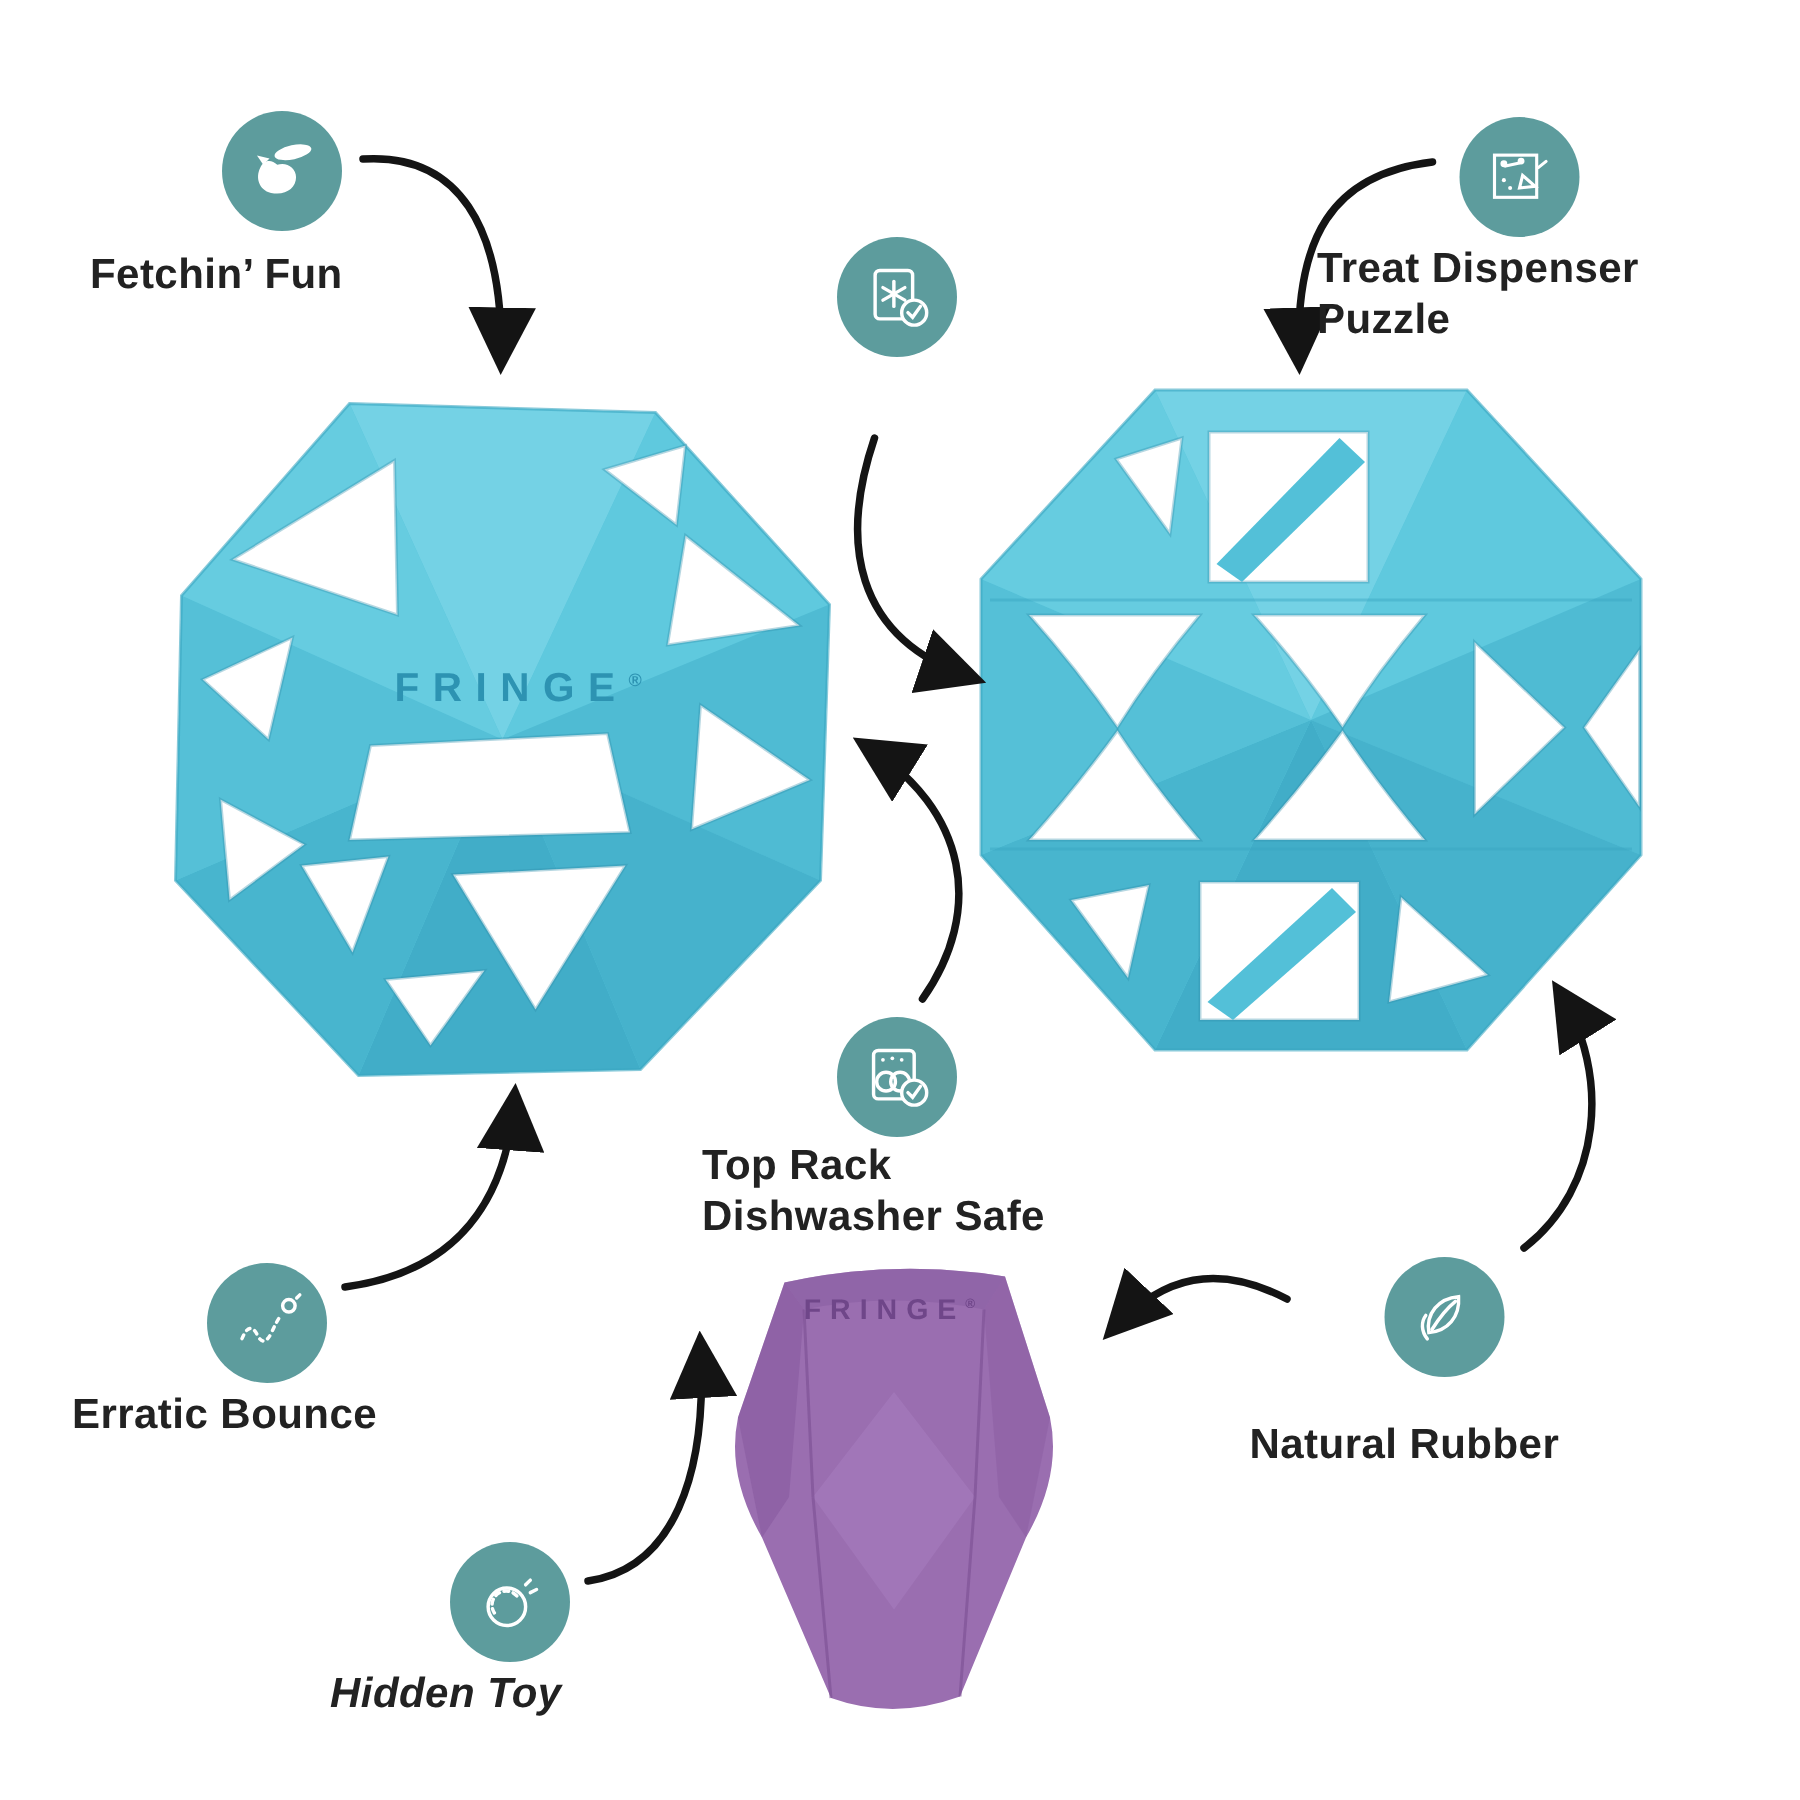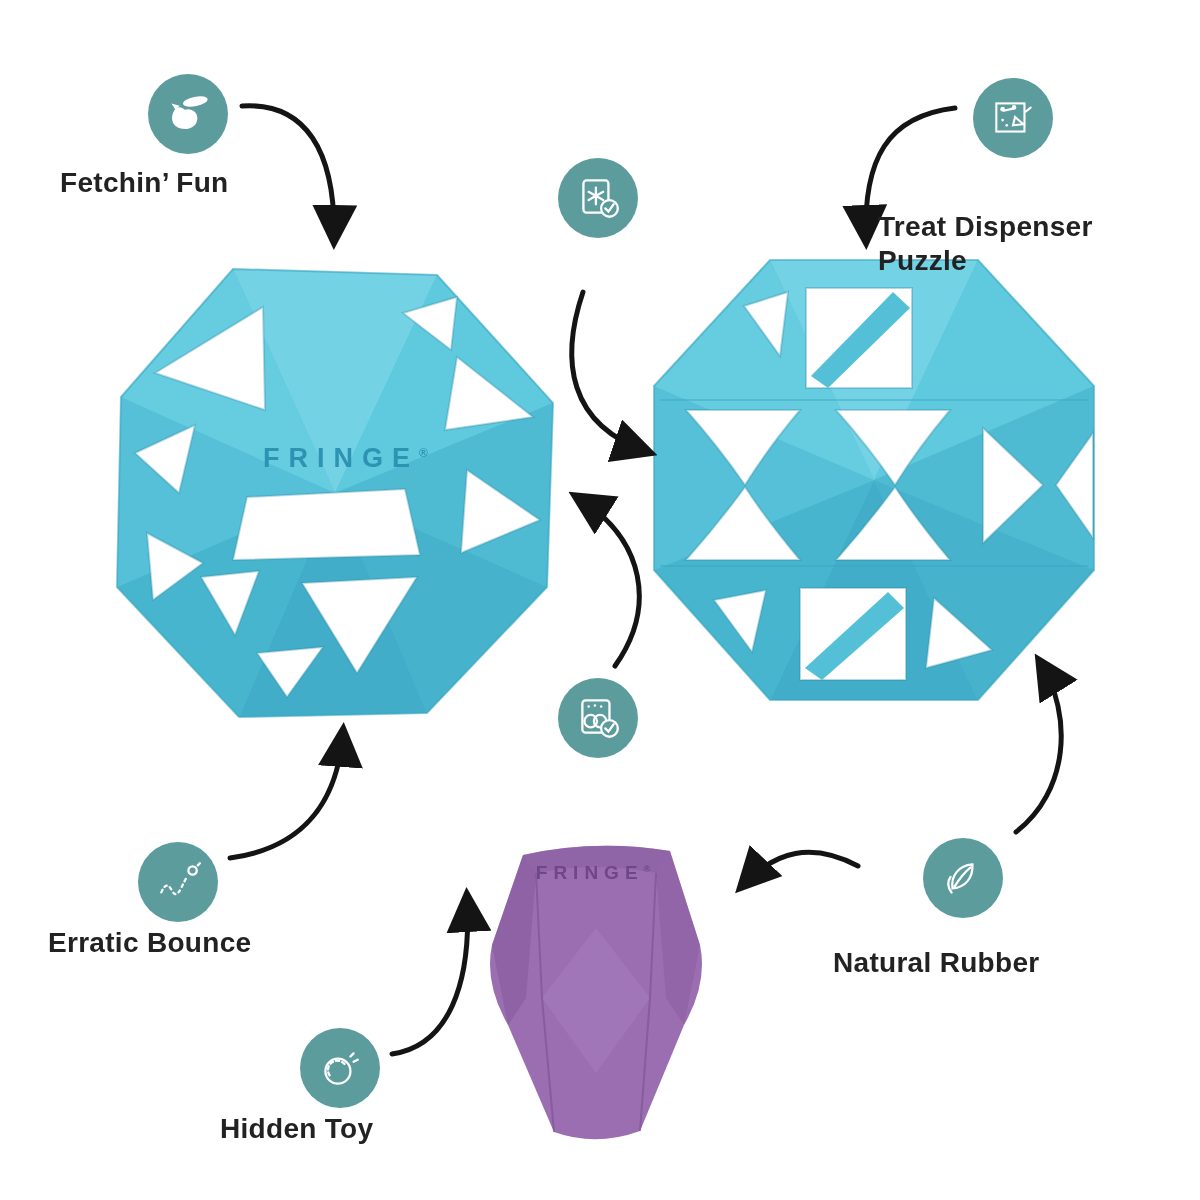--- a/index.html
+++ b/index.html
@@ -138,34 +138,35 @@
       <rect x="8" y="10" width="27" height="27"></rect>
       <line x1="15" y1="17" x2="24" y2="15"></line>
       <circle cx="14" cy="15.5" r="2.2" fill="#fff" stroke="none"></circle>
       <circle cx="25" cy="13.8" r="2.2" fill="#fff" stroke="none"></circle>
       <polygon points="26,23 34,30 24,31"></polygon>
       <circle cx="14" cy="26" r="1.3" fill="#fff" stroke="none"></circle>
       <circle cx="18" cy="31" r="1.3" fill="#fff" stroke="none"></circle>
       <line x1="36" y1="18" x2="41" y2="14"></line>
     </svg>
   </div>
-  <div class="feature-label" style="left:878px;top:162px;width:270px;margin-top:48px;">Treat Dispenser Puzzle</div>
+  <div class="feature-label" style="left:878px;top:162px;width:270px;">Treat Dispenser Puzzle</div>
 
   <div class="icon-circle" style="left:558px;top:678px;">
     <svg viewBox="0 0 48 48" fill="none" stroke="#fff" stroke-width="2.2" stroke-linecap="round">
       <rect x="9" y="7" width="26" height="31" rx="3"></rect>
       <circle cx="17" cy="27" r="6"></circle>
       <circle cx="26" cy="27" r="6"></circle>
       <circle cx="15" cy="13" r="1.2" fill="#fff" stroke="none"></circle>
       <circle cx="21" cy="12" r="1.2" fill="#fff" stroke="none"></circle>
       <circle cx="27" cy="13" r="1.2" fill="#fff" stroke="none"></circle>
       <circle cx="35" cy="34" r="8" fill="#5d9c9d"></circle>
       <path d="M31,34 L34,37 L39,30"></path>
     </svg>
   </div>
+  <div class="feature-label" style="left:468px;top:760px;width:240px;">Top Rack Dishwasher Safe</div>
 
   <div class="icon-circle" style="left:138px;top:842px;">
     <svg viewBox="0 0 48 48" fill="none" stroke="#fff" stroke-width="2.2" stroke-linecap="round">
       <path d="M8,34 Q13,22 18,32 Q22,40 27,30 Q30,23 33,19" stroke-dasharray="2.5,3.5"></path>
       <circle cx="38" cy="13" r="4"></circle>
       <line x1="43" y1="8" x2="45" y2="6"></line>
     </svg>
   </div>
   <div class="feature-label" style="left:48px;top:926px;width:260px;">Erratic Bounce</div>
 
@@ -179,15 +180,15 @@
   <div class="feature-label" style="left:833px;top:922px;width:260px;margin-top:24px;">Natural Rubber</div>
 
   <div class="icon-circle" style="left:300px;top:1028px;">
     <svg viewBox="0 0 48 48" fill="none" stroke="#fff" stroke-width="2.2" stroke-linecap="round">
       <circle cx="22" cy="27" r="12"></circle>
       <path d="M14,31 A9,9 0 0 1 29,21" stroke-dasharray="3,3"></path>
       <line x1="34" y1="13" x2="37" y2="10"></line>
       <line x1="37" y1="18" x2="41" y2="16"></line>
     </svg>
   </div>
-  <div class="feature-label" style="left:220px;top:1112px;width:240px;">Hidden Toy</div>
+  <div class="feature-label" style="left:220px;top:1112px;width:240px;font-style:italic;">Hidden Toy</div>
 
 </div>
 
 </body></html>

